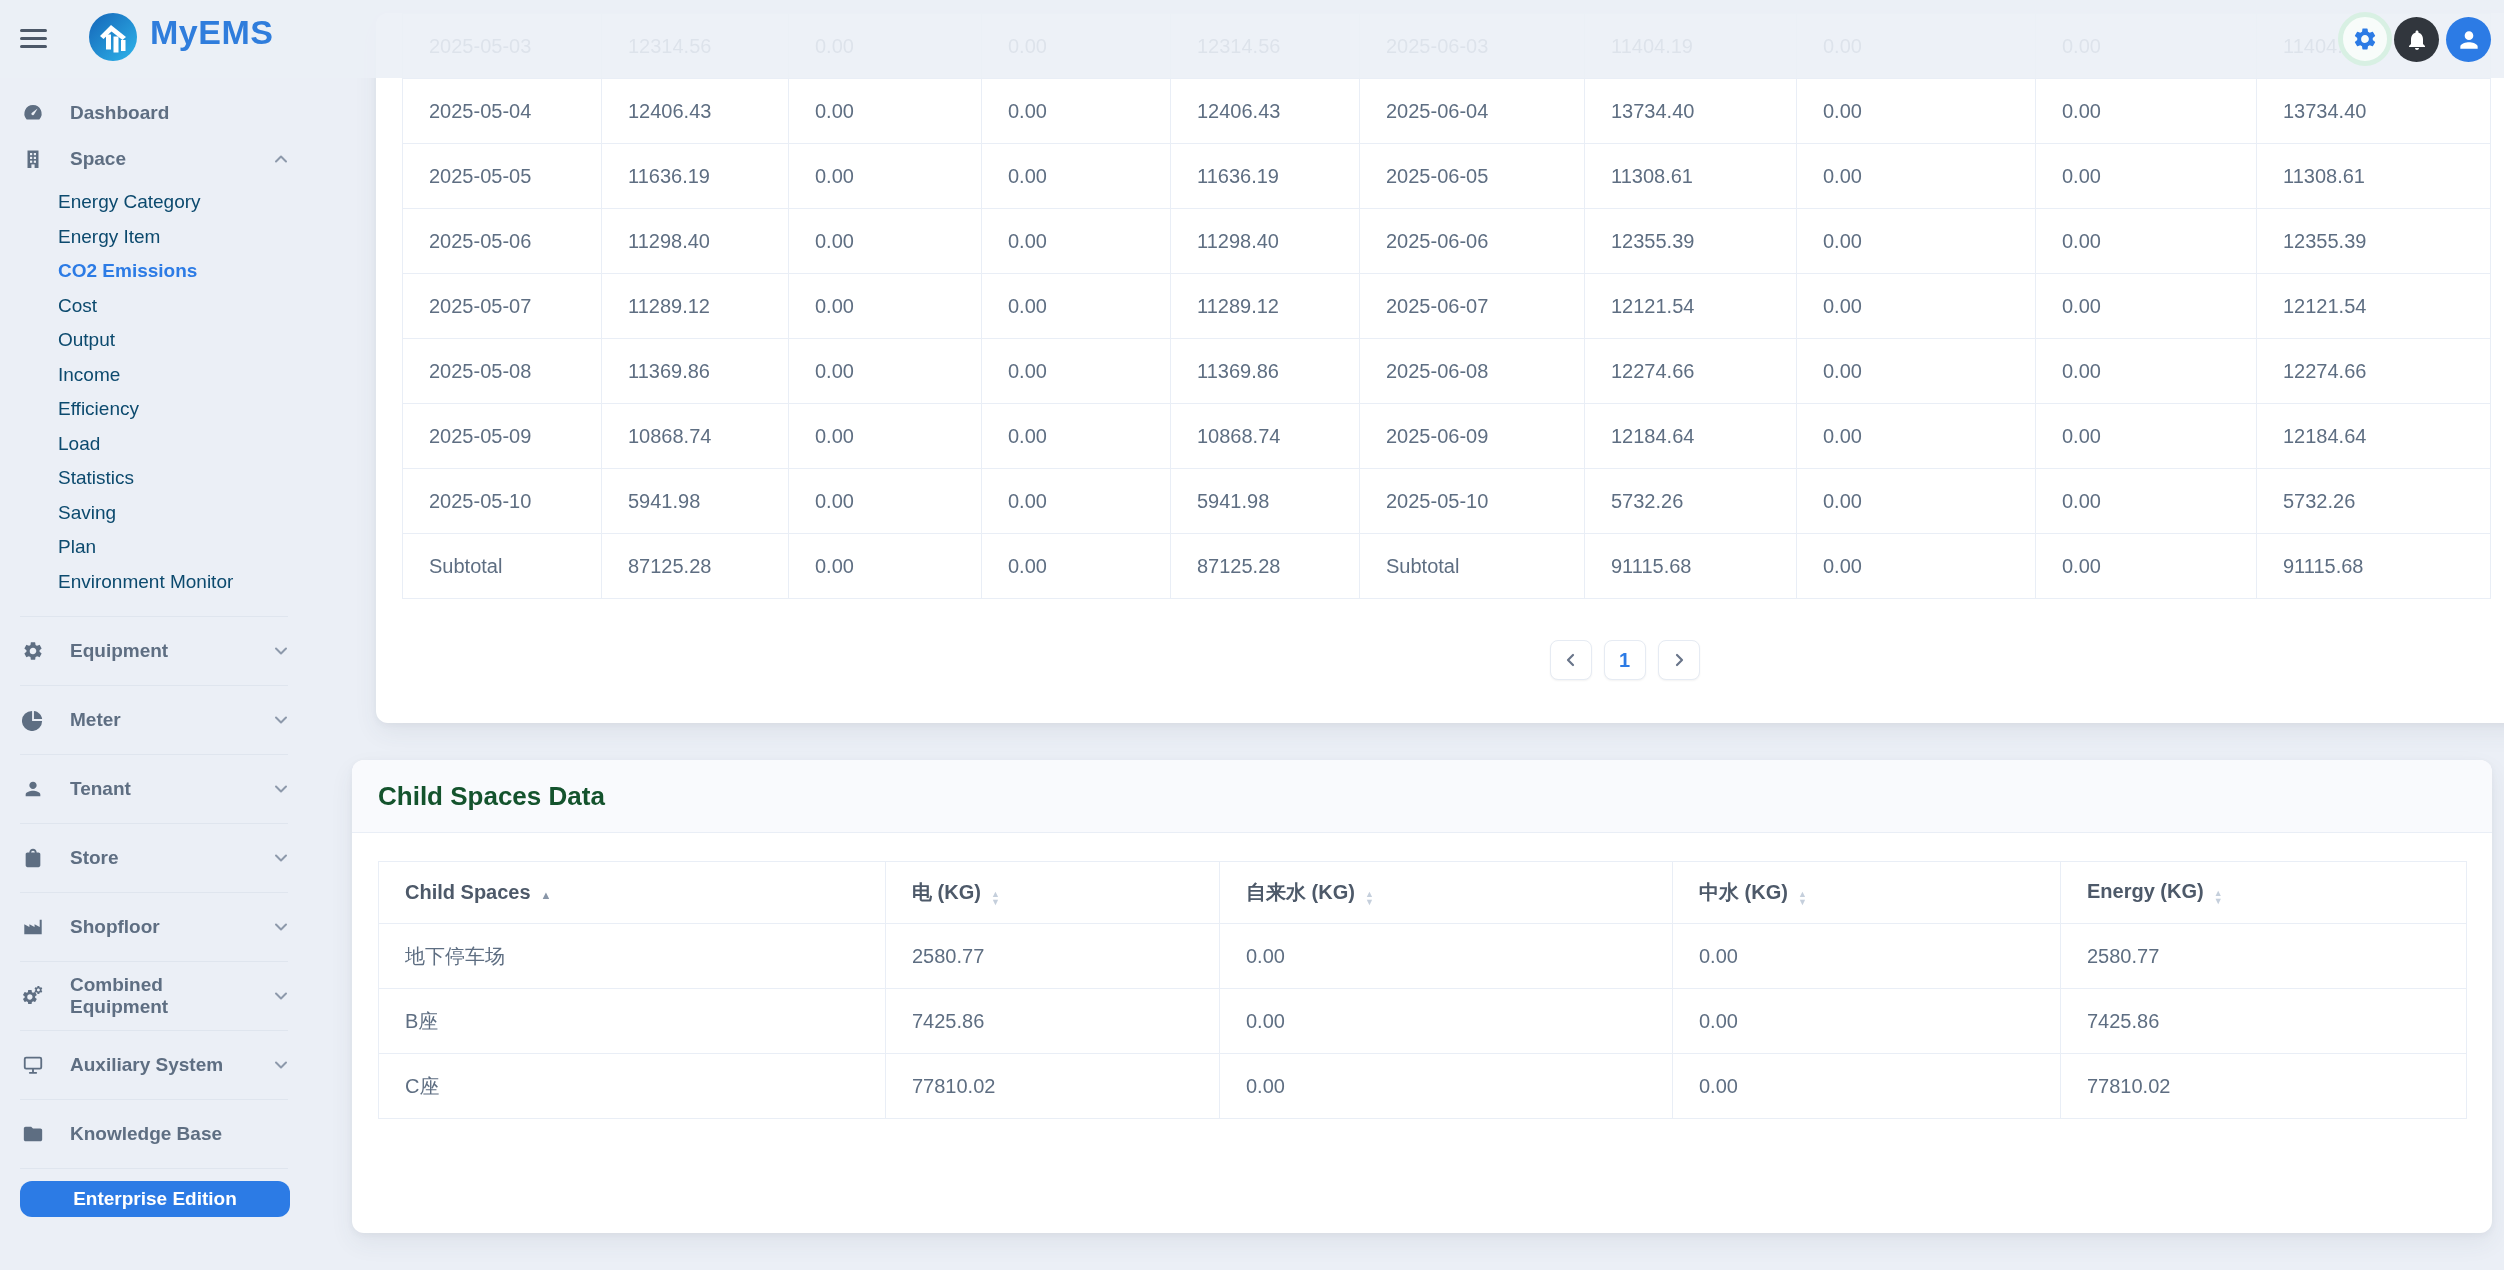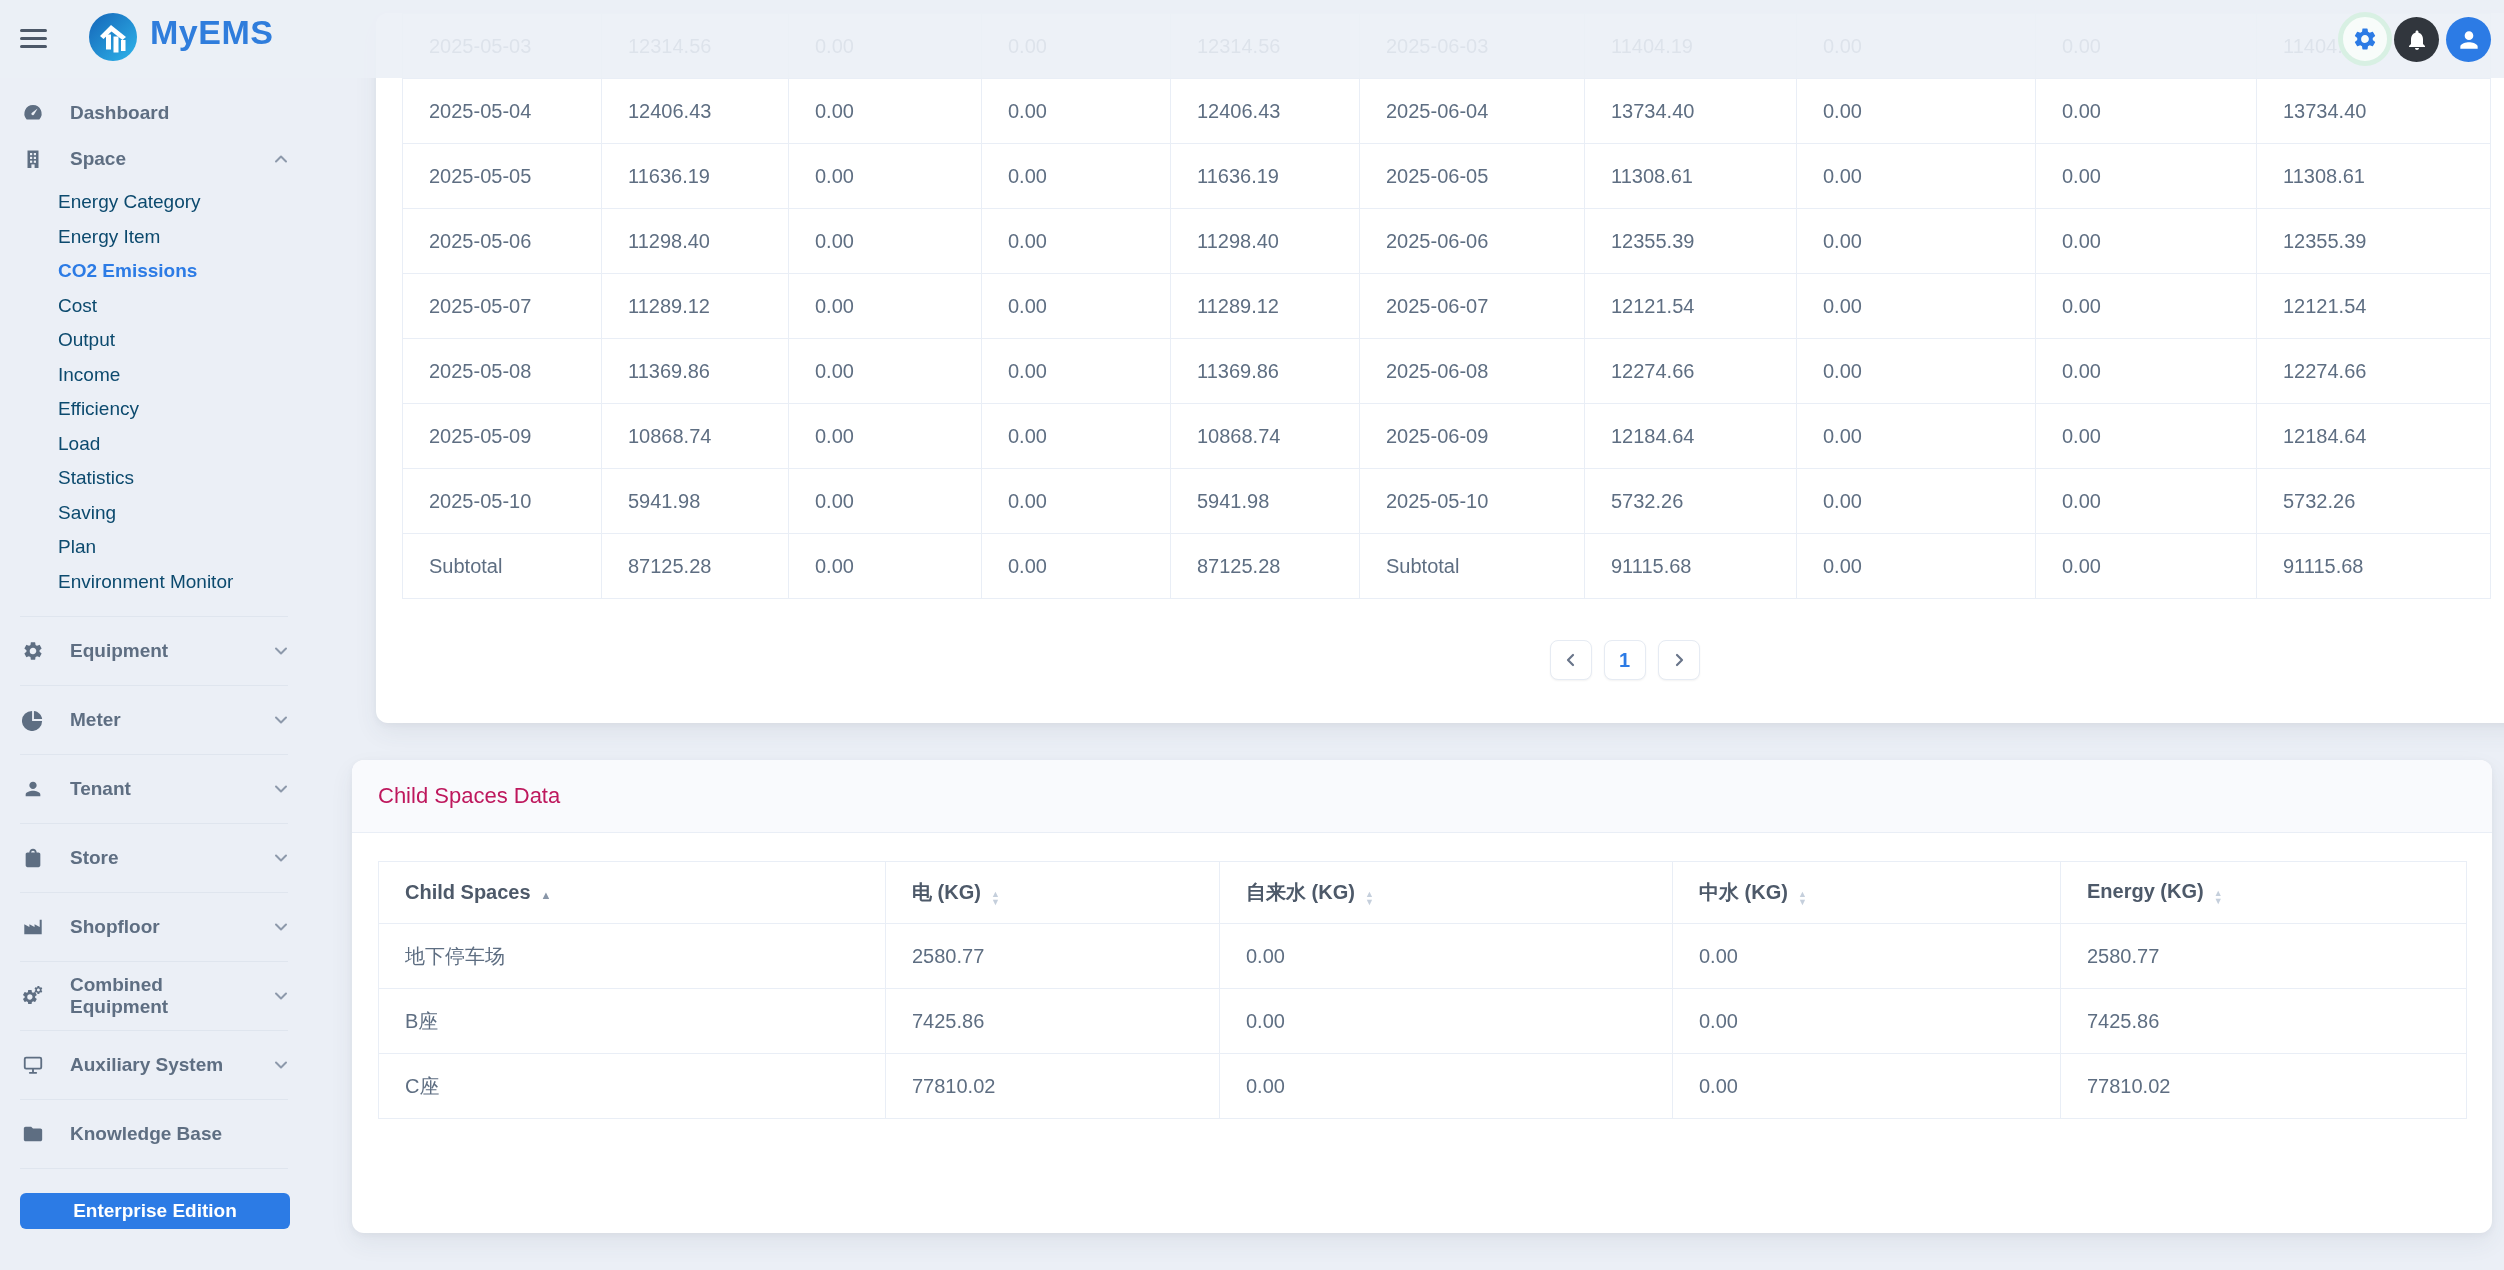--- a/index.html
+++ b/index.html
@@ -21,21 +21,21 @@
   #child-table th{height:61px;font-weight:700;color:#4d5969;background:#fff;}
 
   .sort-asc{color:#8996a8;font-size:11px;margin-left:10px;}
   .sort-both{display:inline-flex;flex-direction:column;margin-left:10px;color:#c5cfdc;
              font-size:9px;line-height:8px;vertical-align:2px;}
 
   
   .card-header{height:73px;background:#f9fafd;border-bottom:1px solid #e9eef6;
                border-radius:12px 12px 0 0;display:flex;align-items:center;
                padding:0 26px;box-sizing:border-box;}
-  .card-title{font-size:22px;font-weight:400;color:#be185d;}
+  .card-title{font-size:26px;font-weight:700;color:#14532d;}
 
   
   #pagination{position:absolute;left:0;width:100%;top:627px;display:flex;
               justify-content:center;gap:12px;}
   .pg{width:42px;height:40px;box-sizing:border-box;border:1px solid #e6ebf3;border-radius:8px;
       background:#fff;display:flex;align-items:center;justify-content:center;color:#69758a;
       box-shadow:0 1px 2px rgba(0,0,0,.05);font-size:20px;cursor:pointer;}
   .pg.current{color:#2c7be5;font-weight:700;}
 
   
@@ -45,22 +45,22 @@
              color:#5e6e82;cursor:pointer;gap:12px;}
   .side-ic{width:26px;display:flex;justify-content:center;margin-right:12px;color:#5e6e82;flex:0 0 auto;}
   .side-chev{margin-left:auto;color:#8d99ab;display:flex;}
   .side-chev.up svg{transform:rotate(180deg);}
   .side-sub{padding:3px 0 0 38px;}
   .side-sub-item{height:34.5px;display:flex;align-items:center;font-size:19px;font-weight:400;
                  color:#0c4a6e;cursor:pointer;}
   .side-sub-item.active{color:#2c7be5;font-weight:600;}
   .divider{border-top:1px solid #dfe5ee;margin:11px 0;}
   .side-sub + .divider{margin-top:17px;}
-  #cta-btn{display:block;margin:24px auto 0 auto;width:270px;height:36px;background:#2c7be5;
-           color:#fff;border:none;border-radius:6px;font-size:19px;font-weight:600;
+  #cta-btn{display:block;margin:12px auto 0 auto;width:270px;height:36px;background:#2c7be5;
+           color:#fff;border:none;border-radius:12px;font-size:19px;font-weight:600;
            font-family:"Liberation Sans",sans-serif;cursor:pointer;}
 
   
   #navbar{position:absolute;left:0;top:0;width:2504px;height:78px;
           background:rgba(235,239,246,0.9);z-index:5;}
   #hamburger{position:absolute;left:20px;top:29px;width:27px;height:19px;cursor:pointer;}
   #hamburger span{display:block;height:3px;border-radius:2px;background:#4c5868;margin-bottom:5px;}
   #logo{position:absolute;left:89px;top:13px;display:flex;align-items:flex-start;gap:13px;cursor:pointer;}
   #logo-text{font-size:34px;font-weight:800;color:#2f7ddc;letter-spacing:.5px;}
   .nav-circle{position:absolute;border-radius:50%;display:flex;align-items:center;

